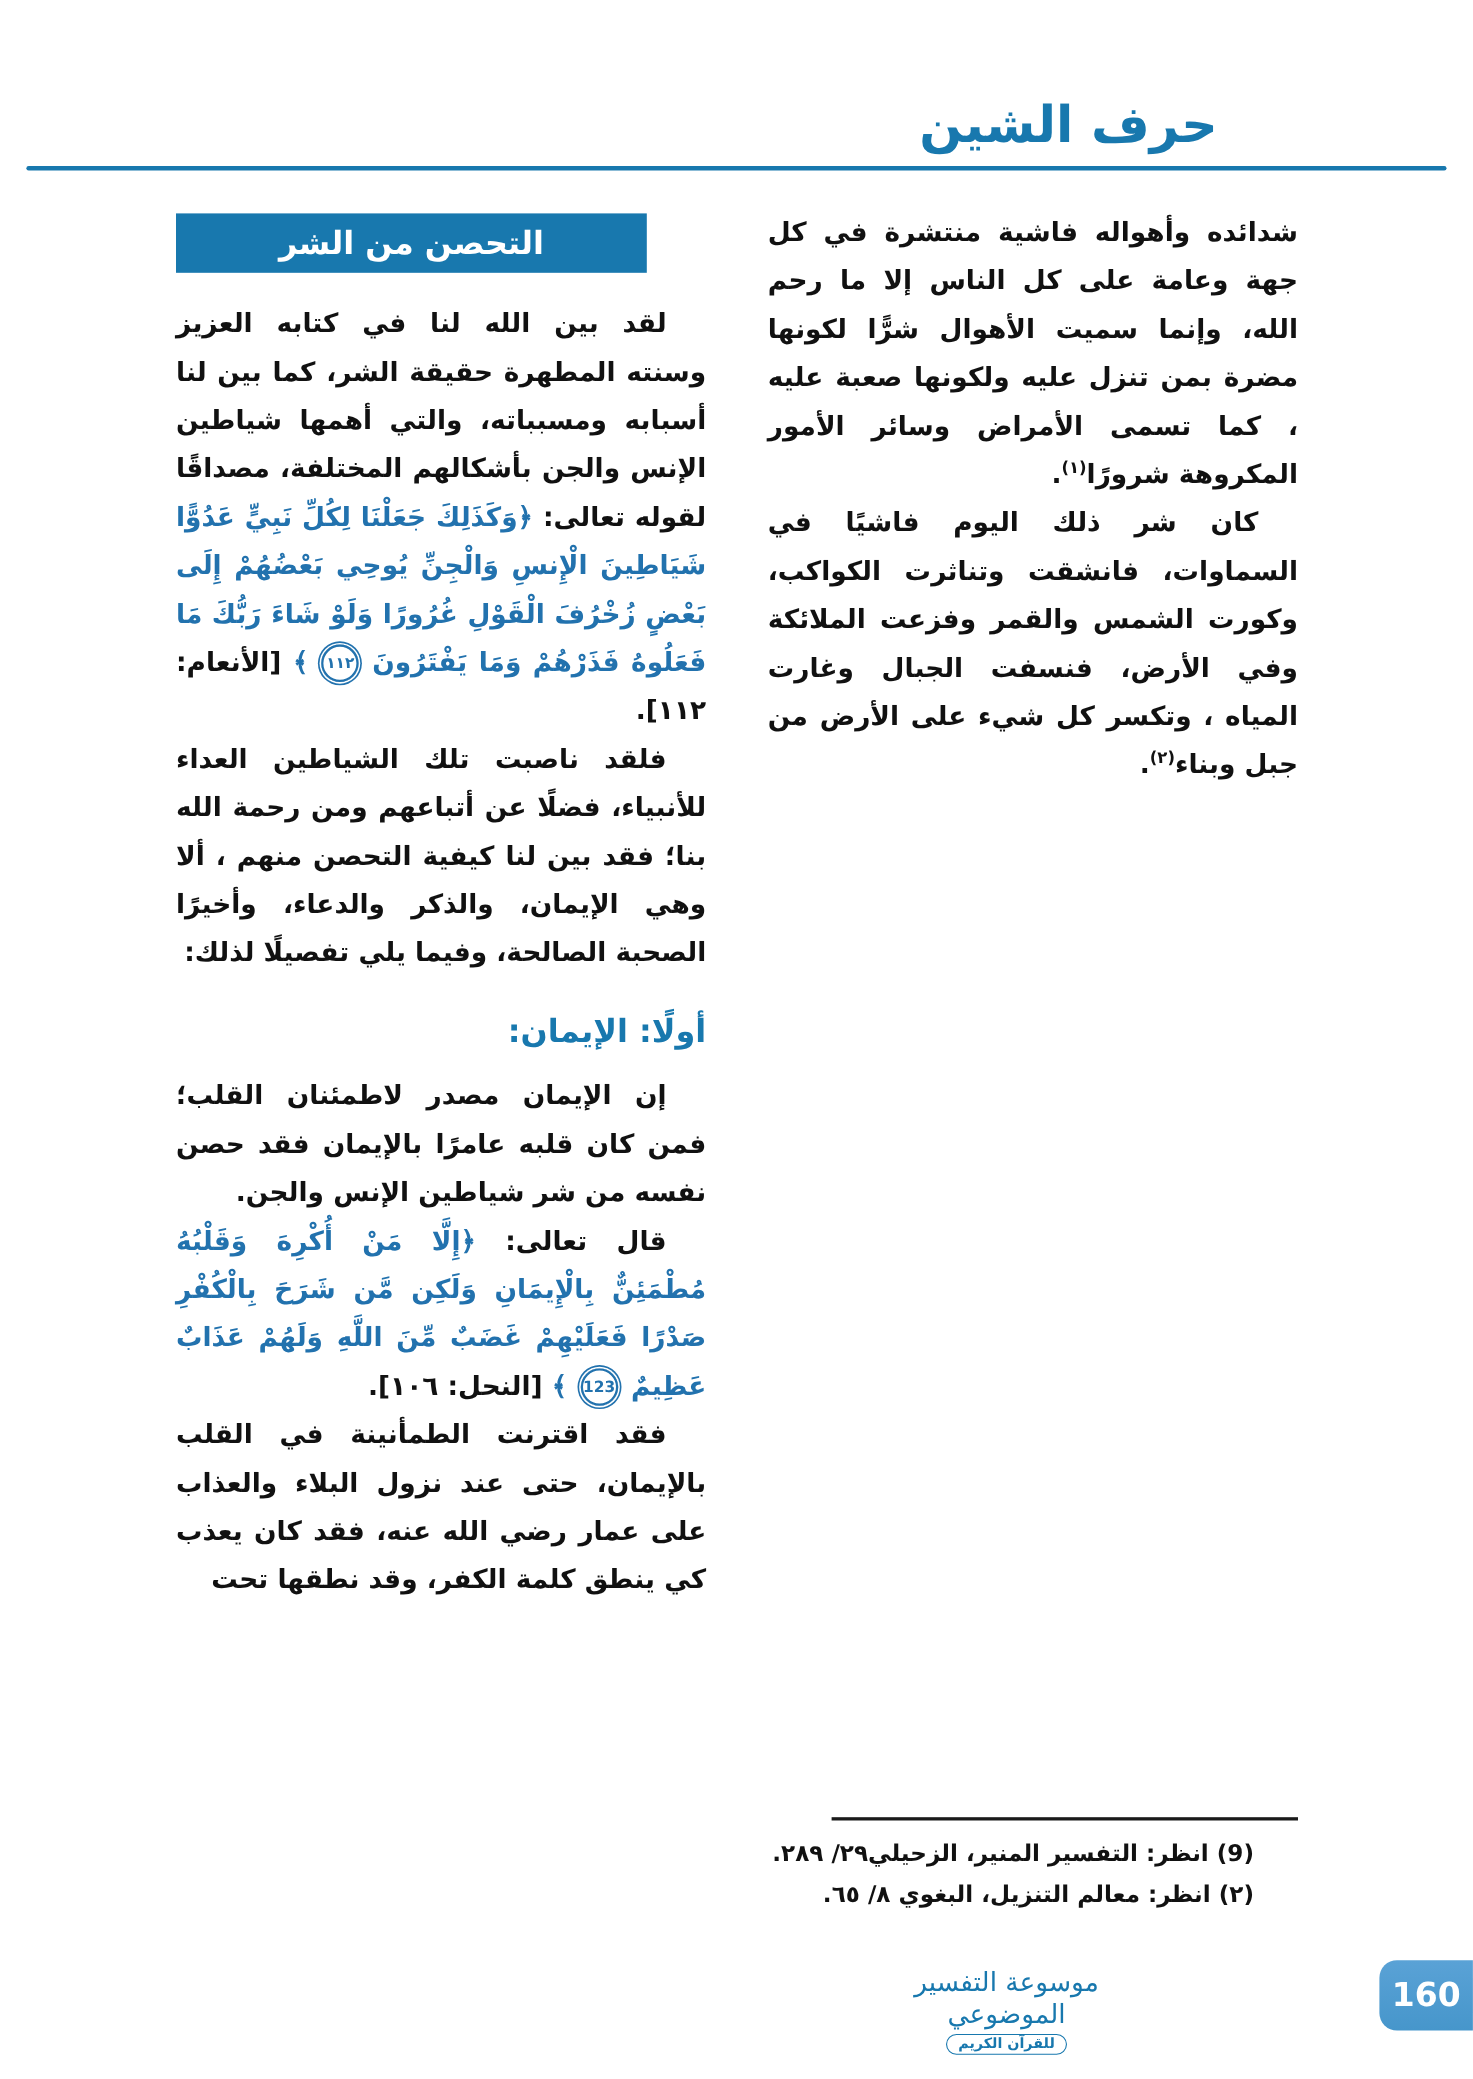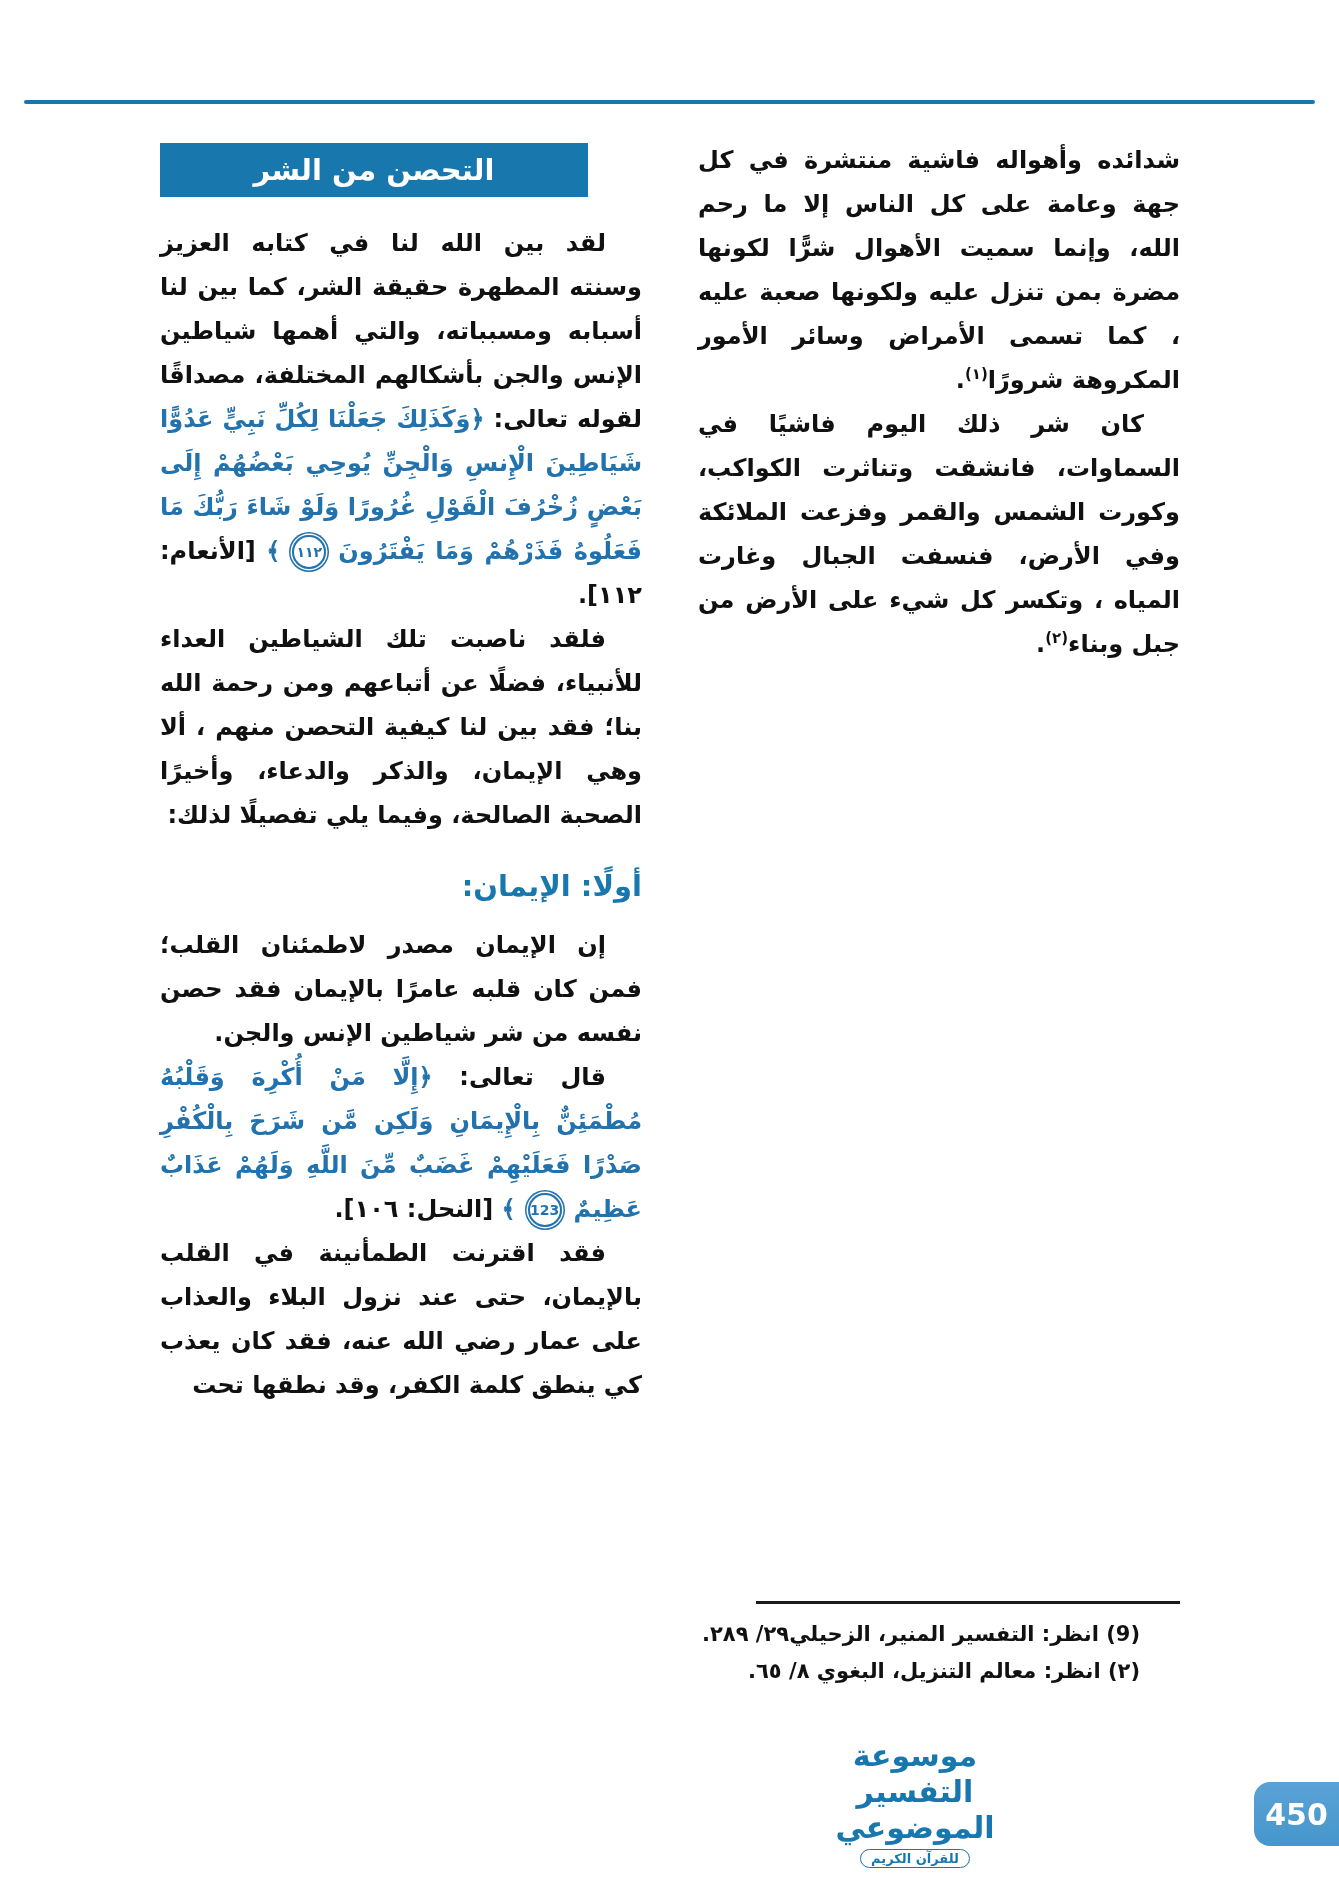--- a/index.html
+++ b/index.html
@@ -125,22 +125,22 @@
   
   .publisher-logo{
     position:absolute;
     bottom:22px;
     right:326px;
     width:196px;
     text-align:center;
     color:var(--accent);
   }
   .logo-line1{
-    font-size:30px;
-    font-weight:bold;
+    font-size:24px;
+    font-weight:normal;
     line-height:1.2;
   }
   .logo-line2{
     display:inline-block;
     margin-top:3px;
     font-size:13px;
     font-weight:bold;
     border:1px solid var(--accent);
     border-radius:10px;
     padding:1px 10px;
@@ -160,20 +160,21 @@
     font-size:30px;
     font-weight:bold;
   }
 </style>
 </head>
 <body>
 
 <div class="page">
 
   <header class="page-header">
+    <div class="chapter-title">حرف الشين</div>
     <div class="header-rule"></div>
   </header>
 
   <main class="columns">
 
     <section class="col right-col">
       <p class="body-text no-indent"><span>شدائده وأهواله فاشية منتشرة في كل جهة وعامة على كل الناس إلا ما رحم الله، وإنما سميت الأهوال شرًّا لكونها مضرة بمن تنزل عليه ولكونها صعبة عليه ، كما تسمى الأمراض وسائر الأمور المكروهة شرورًا</span><sup class="fn-marker">(١)</sup><span>.</span></p>
 
       <p class="body-text"><span>كان شر ذلك اليوم فاشيًا في السماوات، فانشقت وتناثرت الكواكب، وكورت الشمس والقمر وفزعت الملائكة وفي الأرض، فنسفت الجبال وغارت المياه ، وتكسر كل شيء على الأرض من جبل وبناء</span><sup class="fn-marker">(٢)</sup><span>.</span></p>
 
@@ -203,16 +204,16 @@
       <p class="body-text">فقد اقترنت الطمأنينة في القلب بالإيمان، حتى عند نزول البلاء والعذاب على عمار رضي الله عنه، فقد كان يعذب كي ينطق كلمة الكفر، وقد نطقها تحت</p>
 
     </section>
   </main>
 
   <footer>
     <div class="publisher-logo">
       <div class="logo-line1">موسوعة التفسير الموضوعي</div>
       <div class="logo-line2">للقرآن الكريم</div>
     </div>
-    <div class="page-number-box">450</div>
+    <div class="page-number-box">160</div>
   </footer>
 
 </div>
 
 </body></html>

